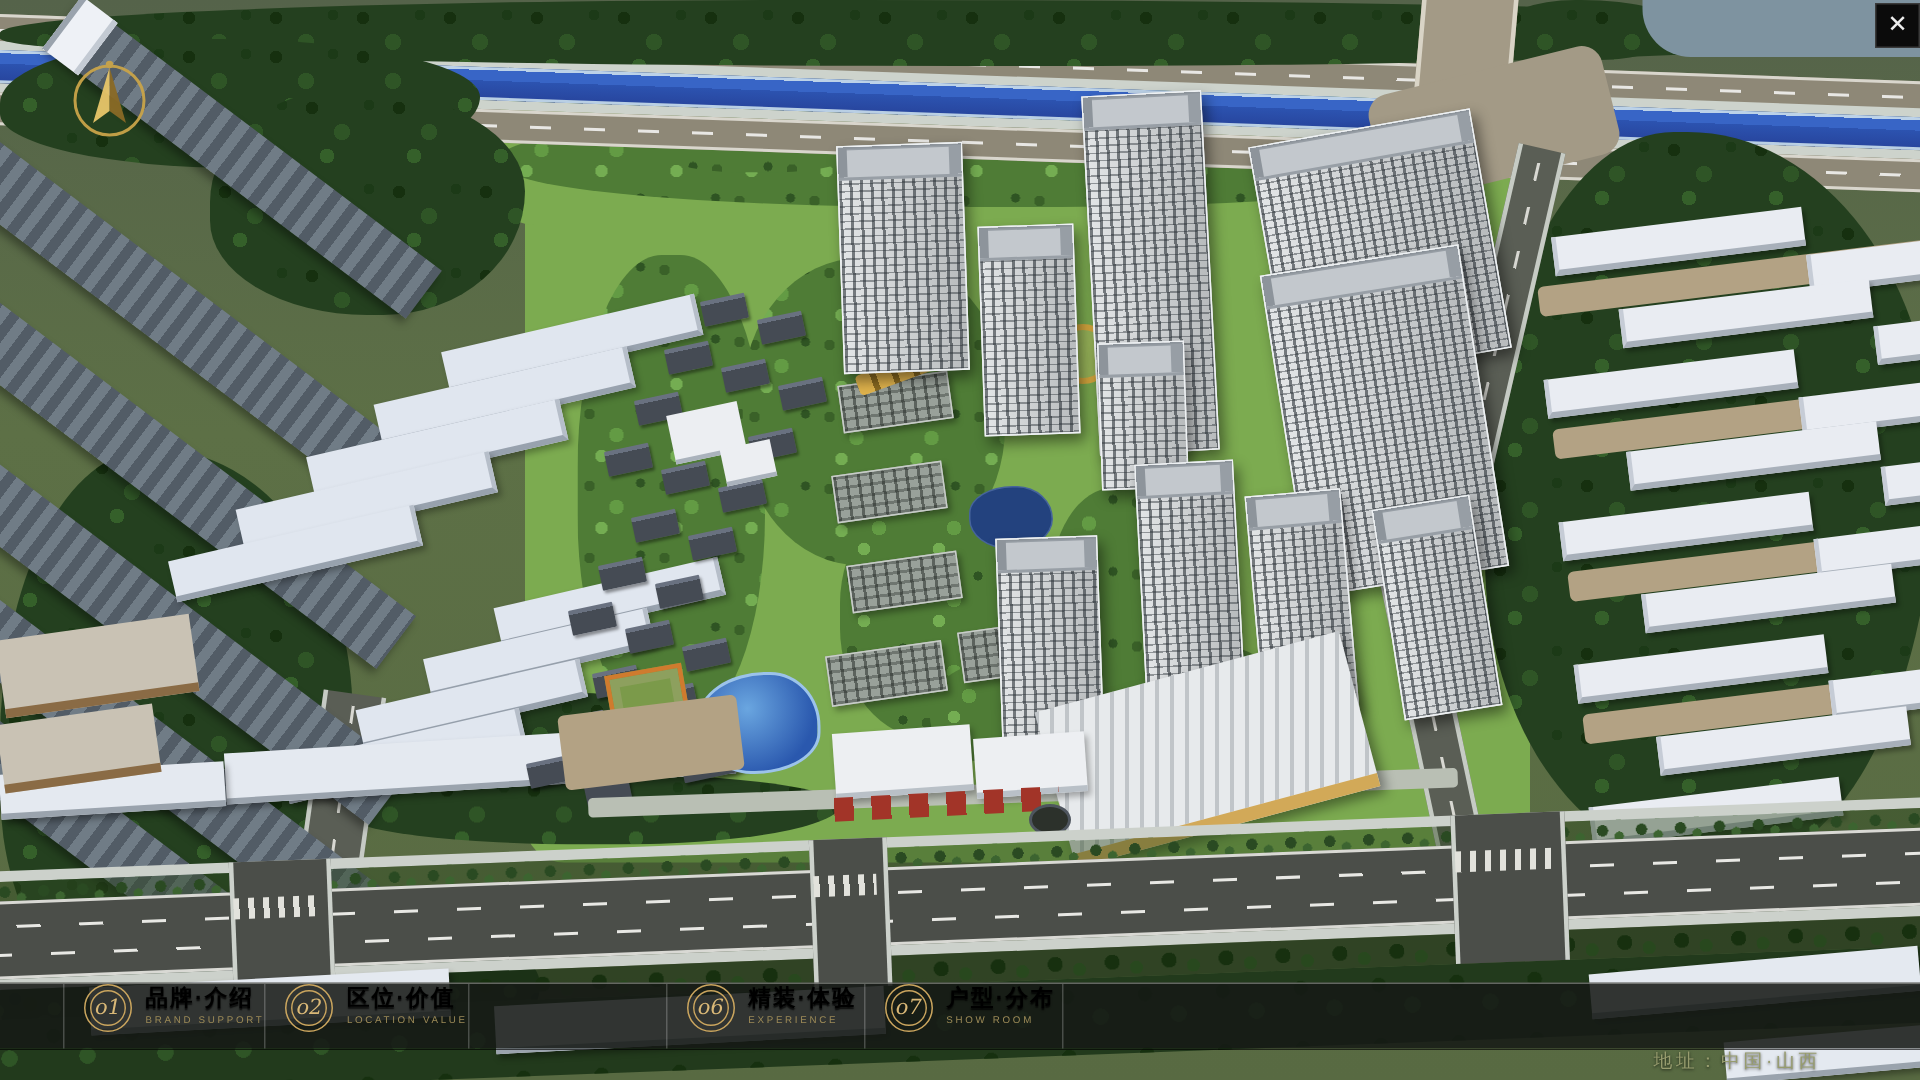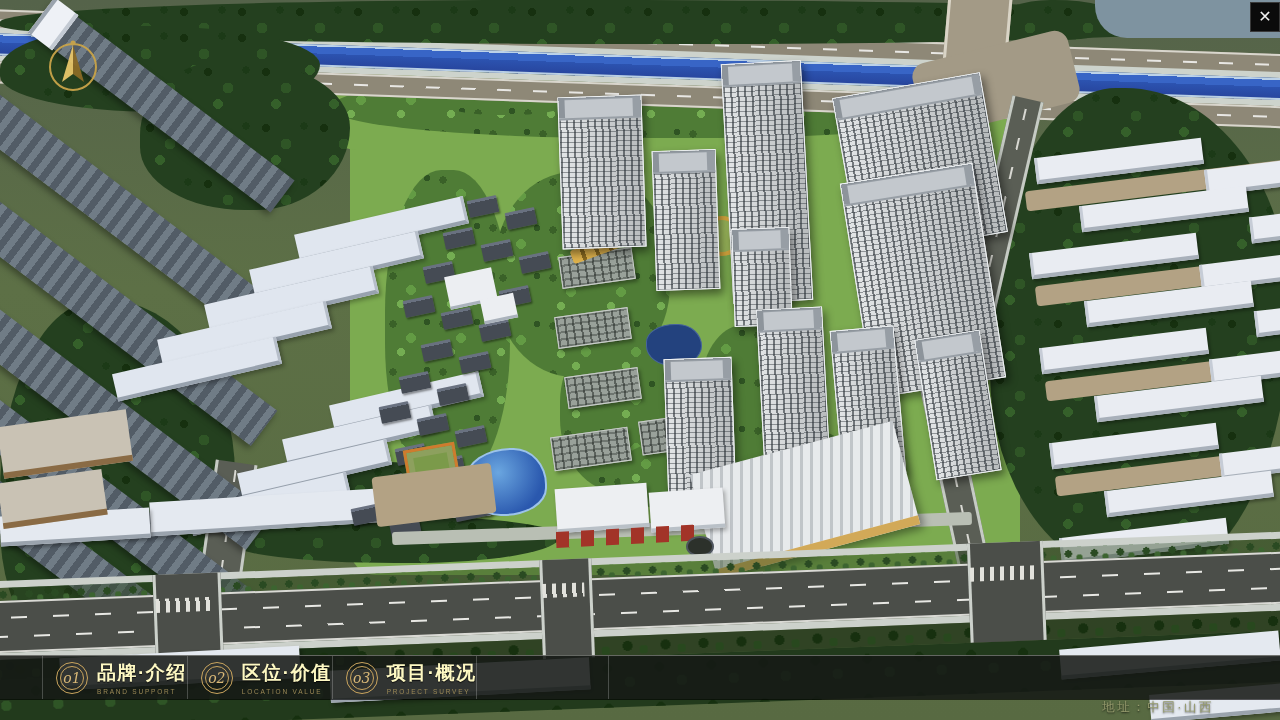--- a/index.html
+++ b/index.html
@@ -104,30 +104,30 @@
   
   .compass{position:absolute;left:42px;top:36px;width:62px;height:62px;opacity:.95;}
   .close-btn{position:absolute;right:0;top:2px;width:28px;height:28px;background:#0b0b0b;
     border:1px solid #3a3a3a;color:#eee;font-size:16px;line-height:27px;text-align:center;cursor:pointer;}
   
   .navbar{position:absolute;left:0;right:0;top:655px;height:43px;display:flex;
     background:rgba(22,25,22,.87);border-top:1px solid rgba(215,215,210,.4);
     box-shadow:0 1px 0 rgba(0,0,0,.65);}
   .nav-spacer-l{flex:0 0 42px;}
   .nav-spacer-r{flex:1 1 auto;border-left:1px solid rgba(255,255,255,.22);}
-  .nav-item{flex:0 0 132px;display:flex;align-items:center;gap:9px;padding-left:13px;
+  .nav-item{flex:0 0 132px;display:flex;gap:9px;padding-left:13px;
     border-left:1px solid rgba(255,255,255,.22);box-sizing:border-box;cursor:pointer;}
   .nav-slot{flex:0 0 132px;border-left:1px solid rgba(255,255,255,.22);box-sizing:border-box;}
   .badge{position:relative;flex:0 0 30px;width:30px;height:30px;border:1px solid #caa55e;border-radius:50%;
     display:flex;align-items:center;justify-content:center;}
   .badge::after{content:"";position:absolute;inset:3px;border:1px solid #caa55e;border-radius:50%;}
   .badge .num{font-family:"DejaVu Serif","Liberation Serif",serif;font-style:italic;
     font-size:14px;color:#d9b877;line-height:1;}
   .nav-texts{display:flex;flex-direction:column;min-width:0;}
-  .nav-zh{font-size:19px;font-weight:bold;color:#fef9c3;letter-spacing:1.5px;white-space:nowrap;
+  .nav-zh{font-size:15px;font-weight:bold;color:#000000;letter-spacing:1.5px;white-space:nowrap;
     text-shadow:0 1px 1px rgba(0,0,0,.8);}
   .nav-en{font-size:6.5px;color:#9c8a57;letter-spacing:1.8px;margin-top:2px;white-space:nowrap;
     text-transform:uppercase;}
   .logo-panel{position:absolute;left:578px;top:640px;width:122px;height:72px;background:#15181e;
     border:1px solid #40454f;box-shadow:0 0 0 1px #23262c;display:flex;flex-direction:column;
     align-items:center;justify-content:center;cursor:pointer;z-index:5;}
   .logo-title{font-family:"DejaVu Serif","Liberation Serif",serif;font-weight:bold;
     font-size:19px;color:#d6b573;letter-spacing:5px;margin-top:2px;text-indent:5px;}
   .logo-dots{width:64px;height:3px;margin-top:4px;opacity:.8;
     background:repeating-linear-gradient(90deg,#8a744a 0 4px,transparent 4px 7px);}
@@ -333,31 +333,40 @@
     </div>
     <div class="nav-item">
       <div class="badge">
           <span class="num">o2</span>
         </div>
       <div class="nav-texts">
           <div class="nav-zh">区位·价值</div>
       <div class="nav-en">LOCATION VALUE</div>
         </div>
     </div>
+
+    <div class="nav-slot"></div>
+
     <div class="nav-item">
       <div class="badge">
-          <span class="num">o3</span>
+          <span class="num">o6</span>
         </div>
       <div class="nav-texts">
-          <div class="nav-zh">项目·概况</div>
-      <div class="nav-en">PROJECT SURVEY</div>
-        </div>
-    </div>
-
-    <div class="nav-slot"></div>
-
+          <div class="nav-zh">精装·体验</div>
+      <div class="nav-en">EXPERIENCE</div>
+        </div>
+    </div>
+    <div class="nav-item">
+      <div class="badge">
+          <span class="num">o7</span>
+        </div>
+      <div class="nav-texts">
+          <div class="nav-zh">户型·分布</div>
+      <div class="nav-en">SHOW ROOM</div>
+        </div>
+    </div>
 
     <div class="nav-spacer-r"></div>
   </div>
 
 
   <div class="address">地址：中国·山西</div>
 </div>
 
 </body></html>

